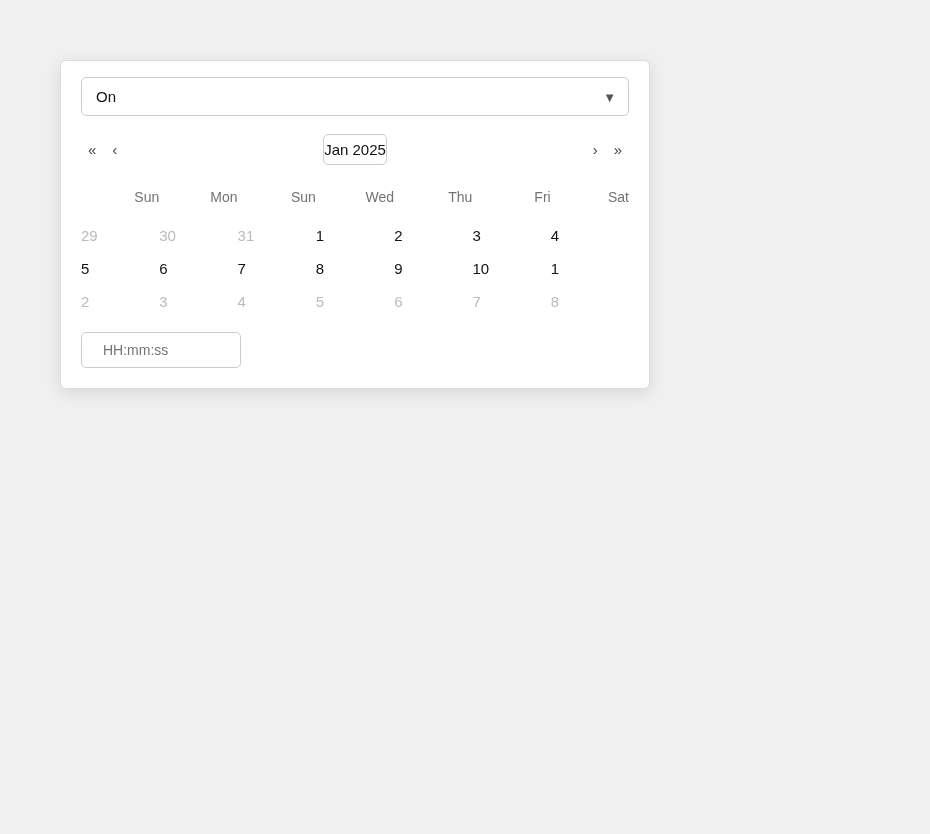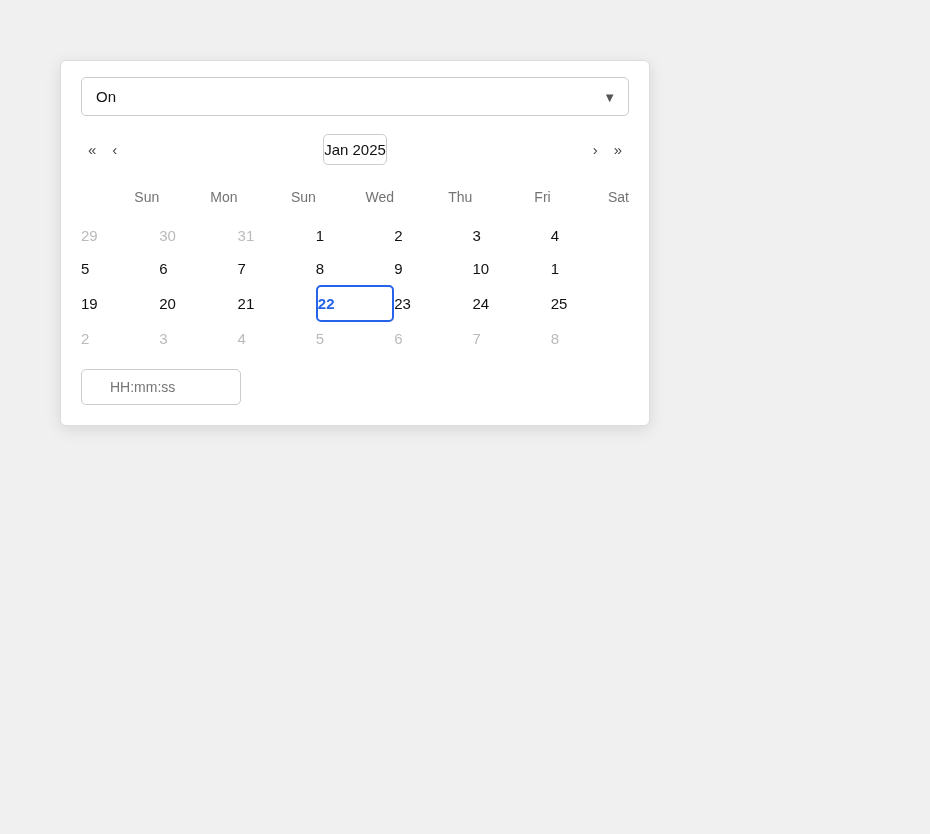--- a/index.html
+++ b/index.html
@@ -135,21 +135,21 @@
       border-radius: 5px;
       color: #2563eb;
       font-weight: 600;
     }
     .time-input-wrapper {
       margin-top: 14px;
     }
     .time-input {
       border: 1px solid #ccc;
       border-radius: 5px;
-      padding: 9px 28px;
+      padding: 9px 21px;
       font-size: 14px;
       color: #aaa;
       width: 160px;
       outline: none;
       background: #fff;
     }
   </style>
 </head>
 <body>
 
@@ -205,29 +205,20 @@
           <tr>
             <td>5</td>
             <td>6</td>
             <td>7</td>
             <td>8</td>
             <td>9</td>
             <td>10</td>
             <td>1</td>
           </tr>
           <tr>
-            <td>19</td>
-            <td>20</td>
-            <td>21</td>
-            <td class="today-selected">22</td>
-            <td>23</td>
-            <td>24</td>
-            <td>25</td>
-          </tr>
-          <tr>
             <td class="other-month">2</td>
             <td class="other-month">3</td>
             <td class="other-month">4</td>
             <td class="other-month">5</td>
             <td class="other-month">6</td>
             <td class="other-month">7</td>
             <td class="other-month">8</td>
           </tr>
         </tbody>
     </table>

